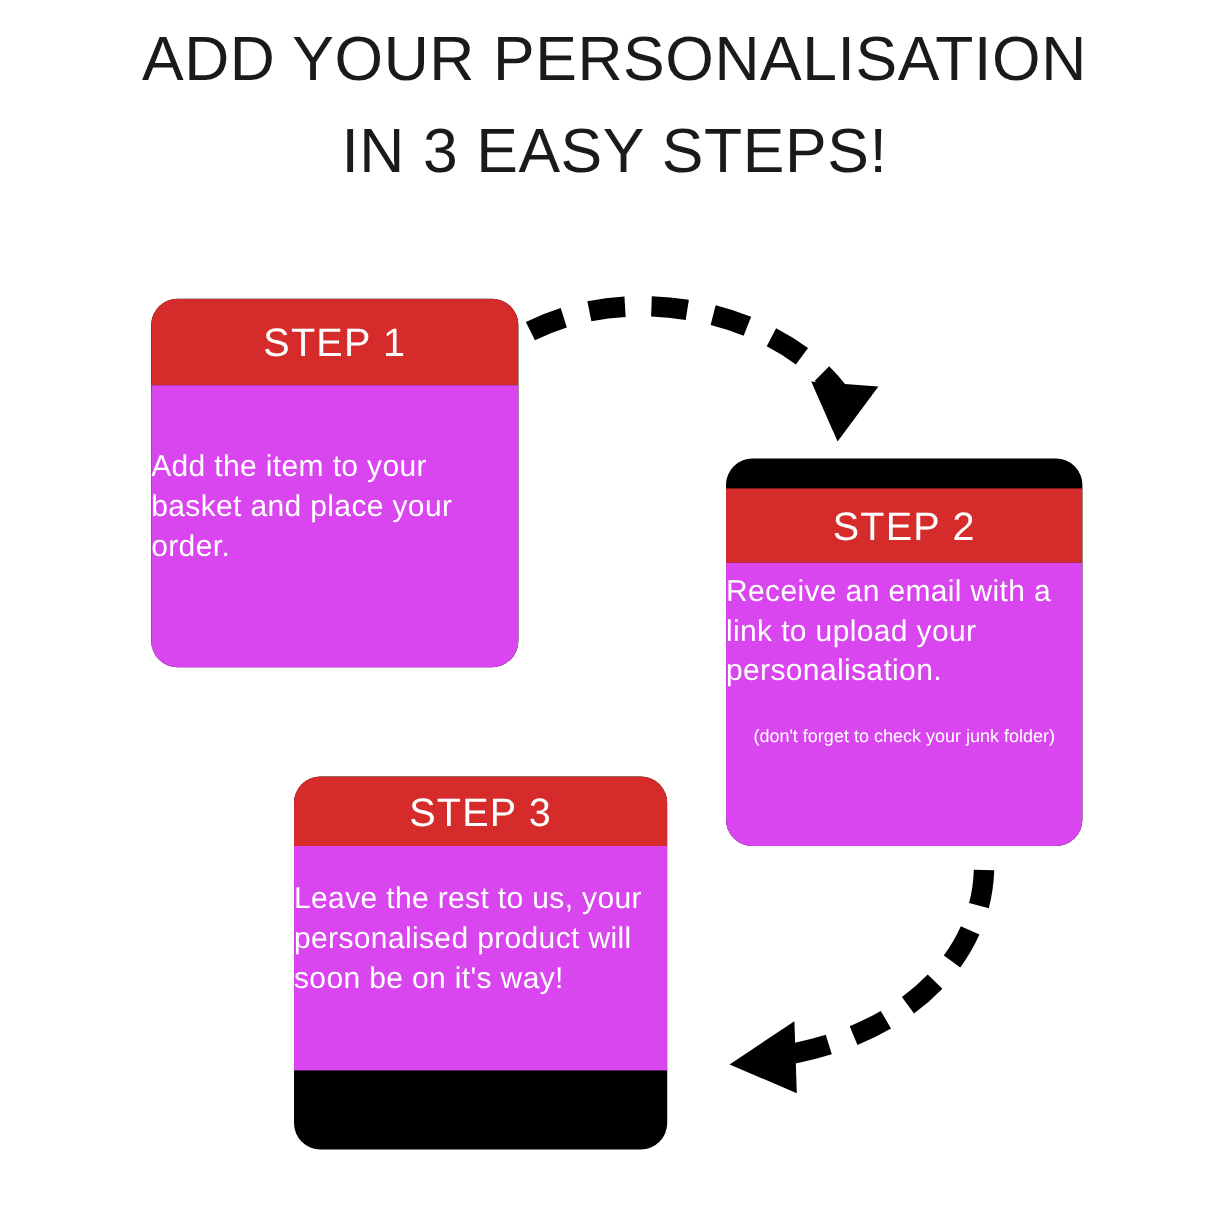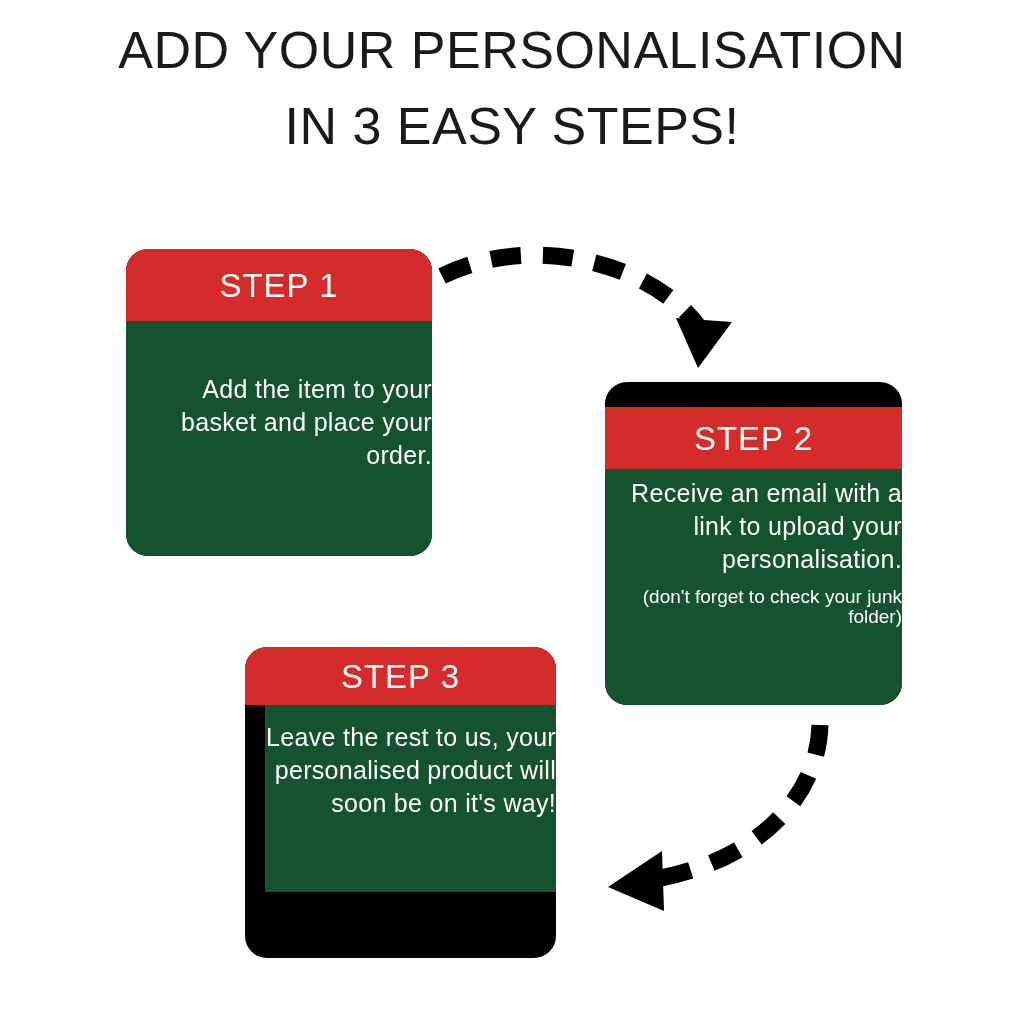--- a/index.html
+++ b/index.html
@@ -51,38 +51,38 @@
     text-align: center;
     font-size: 33px;
     letter-spacing: 1px;
     line-height: 1;
     display: flex;
     align-items: center;
     justify-content: center;
     box-sizing: border-box;
   }
   .card-body {
-    background: #14532d;
+    background: #d946ef;
     color: #ffffff;
-    text-align: right;
+    text-align: left;
     box-sizing: border-box;
     display: flex;
     flex-direction: column;
     align-items: center;
     justify-content: flex-start;
   }
   .card-body .maintext {
     font-size: 25px;
     line-height: 33px;
     letter-spacing: 0.3px;
   }
   .card-body .subtext {
-    font-size: 19px;
+    font-size: 15px;
     line-height: 20px;
-    margin-top: 11px;
+    margin-top: 28px;
   }
 
   
   #card-step-1 {
     left: 126px;
     top: 249px;
     width: 306px;
     height: 307px;
   }
   #card-step-1 .card-header { height: 72px; }
@@ -99,21 +99,21 @@
   #card-step-2 .card-body { height: 301px; padding-top: 8px; }
 
   
   #card-step-3 {
     left: 245px;
     top: 647px;
     width: 311px;
     height: 311px;
   }
   #card-step-3 .card-header { height: 58px; }
-  #card-step-3 .card-body { height: 187px; padding-top: 16px; margin-left: 20px; }
+  #card-step-3 .card-body { height: 187px; padding-top: 28px; }
 
   
   .arrow-svg {
     position: absolute;
     overflow: visible;
   }
   #arrow-1 { left: 430px; top: 240px; }
   #arrow-2 { left: 580px; top: 715px; }
 </style>
 </head>

